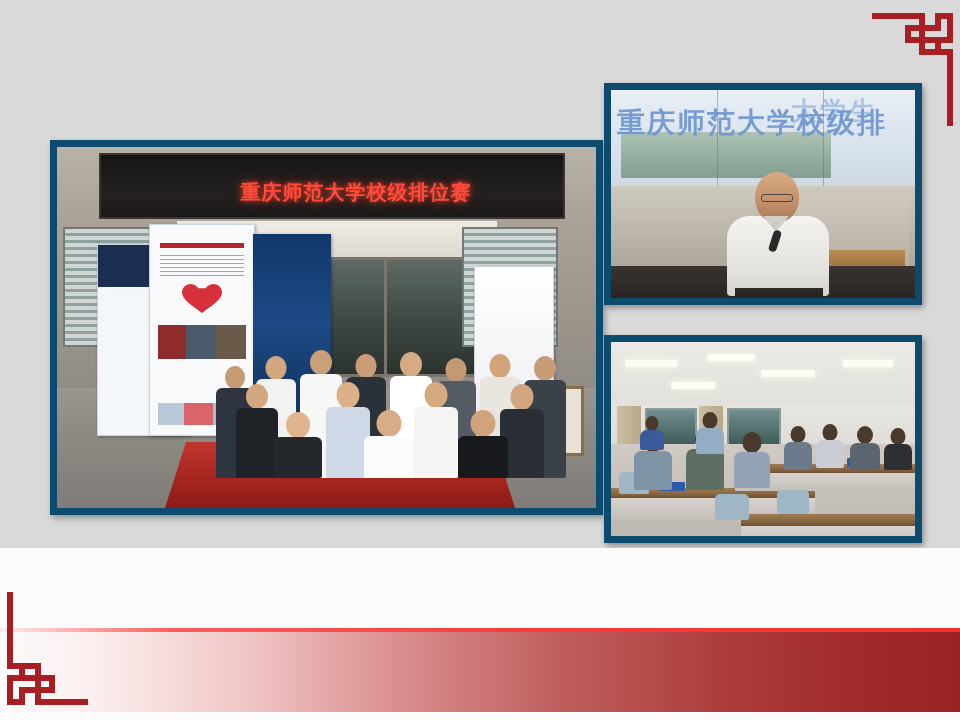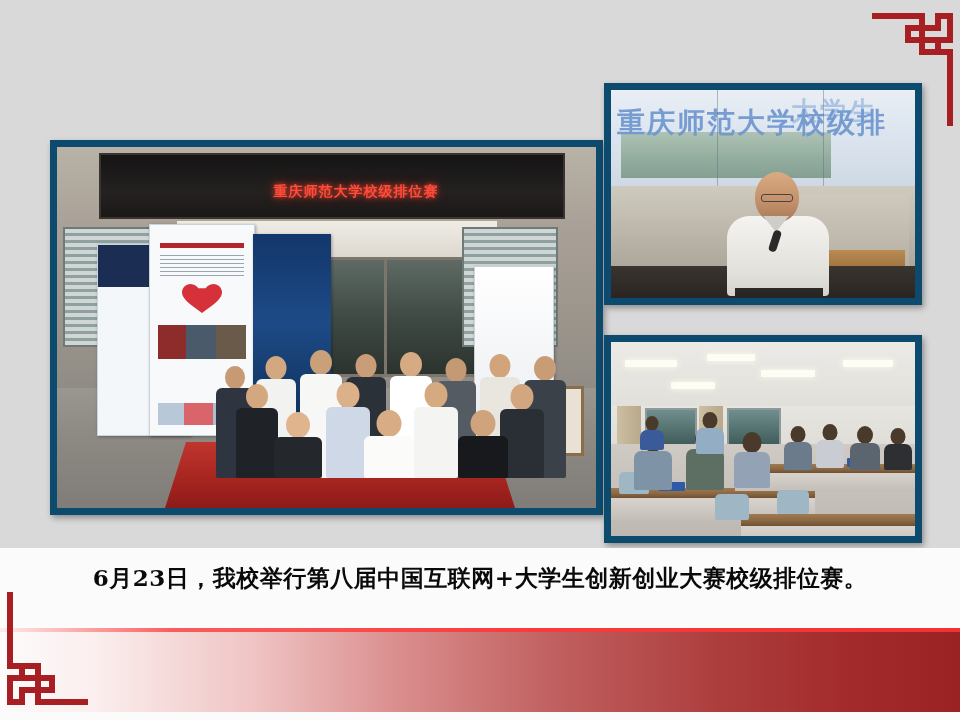--- a/index.html
+++ b/index.html
@@ -80,21 +80,21 @@
     background:linear-gradient(180deg,#151515,#242120 60%,#1b1918);
     border:2px solid #3a332f;box-sizing:border-box;
     display:flex;flex-direction:column;align-items:center;justify-content:center;
   }
   .pm-led .l1,.pm-led .l2{
     color:#ff4b3a;font-weight:700;white-space:nowrap;
     text-shadow:0 0 5px rgba(255,70,50,.85),0 0 12px rgba(255,50,30,.5);
     font-family:"DejaVu Sans","Liberation Sans",sans-serif;
   }
   .pm-led .l1{font-size:17px;letter-spacing:.5px;}
-  .pm-led .l2{font-size:14px;letter-spacing:1px;margin-top:12px;padding-left:48px;}
+  .pm-led .l2{font-size:20px;letter-spacing:1px;margin-top:12px;padding-left:48px;}
   .pm-entrance{
     position:absolute;left:120px;top:74px;width:320px;height:150px;
     background:linear-gradient(180deg,#efece6 0%,#d8d3ca 30%,#6f6760 62%,#4b443e 100%);
   }
   .pm-glass{
     position:absolute;left:140px;top:110px;width:280px;height:120px;
     background:linear-gradient(180deg,#5e6a63 0%,#3f4a45 50%,#2c332f 100%);
     border:3px solid #7b756c;box-sizing:border-box;
   }
   .pm-glass:before,.pm-glass:after{
@@ -409,21 +409,20 @@
       <div class="h" style="top:0;width:15px;height:17px;"></div>
       <div class="b" style="top:16px;width:28px;height:26px;background:#2e2f33;"></div>
     </div>
     <div class="pa-p" style="left:28px;top:74px;width:26px;height:34px;">
       <div class="h" style="top:0;width:13px;height:15px;"></div>
       <div class="b" style="top:14px;width:24px;height:20px;background:#3b5a9a;"></div>
     </div>
   </div>
 
   <div class="footer-white"></div>
-  <div class="caption">6月23日，我校举行第八届中国互联网+大学生创新创业大赛校级排位赛。</div>
   <div class="footer-line"></div>
   <div class="footer-band"></div>
   <div class="footer-bottom"></div>
 
   <svg class="ornament-bl" viewBox="0 0 96 122">
     <path d="M8 8 H58 V20 H44 V32 H58 V20 H74 V8 H86 V32 H74 V44 H86 V118" fill="none" stroke="#a71f22" stroke-width="6" stroke-linejoin="miter"></path>
     <path d="M58 32 H74 V44 H58 Z" fill="none" stroke="#a71f22" stroke-width="6"></path>
   </svg>
 
 </div>

